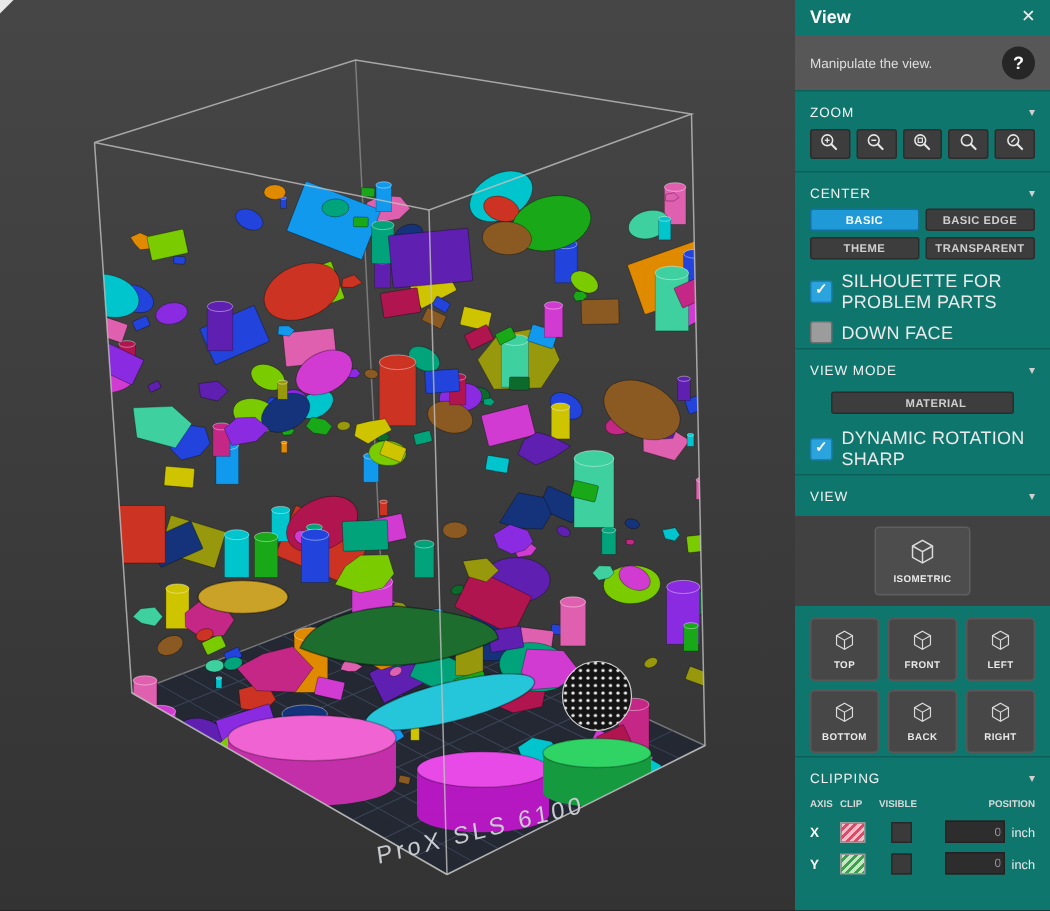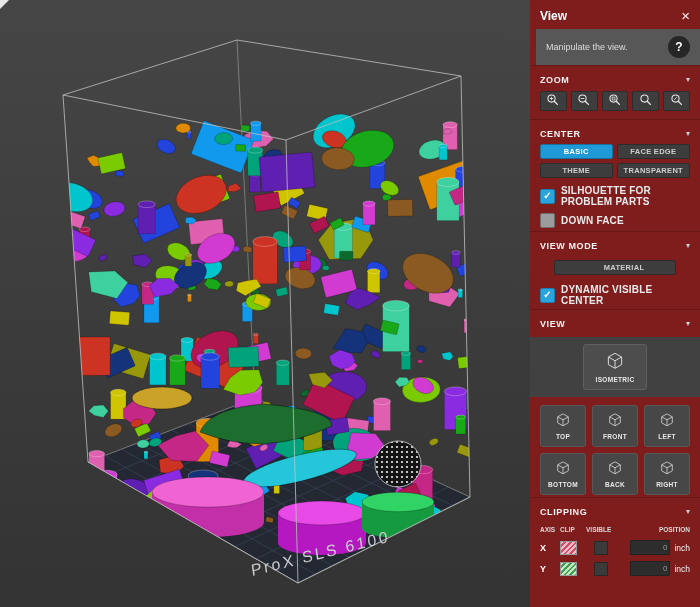--- a/index.html
+++ b/index.html
@@ -4,46 +4,46 @@
 <style>
   html,body{margin:0;padding:0;background:#222;}
   .app{display:flex;width:700px;height:607px;overflow:hidden;font-family:"Liberation Sans",sans-serif;}
 
   
   .viewport{position:relative;width:530px;height:607px;background:linear-gradient(#464646,#333333);flex:none;}
   #scene{position:absolute;left:0;top:0;}
   .corner{position:absolute;top:0;left:0;width:0;height:0;border-top:9px solid #e8e8e8;border-right:9px solid transparent;}
 
   
-  .panel{width:170px;height:607px;background:#7f1d1d;color:#e8e8e8;display:flex;flex-direction:column;overflow:hidden;flex:none;}
+  .panel{width:170px;height:607px;background:#0f766e;color:#e8e8e8;display:flex;flex-direction:column;overflow:hidden;flex:none;justify-content:flex-end;}
   .panel-header{display:flex;justify-content:space-between;align-items:center;padding:8px 10px 6px;}
   .panel-title{font-size:12px;font-weight:bold;color:#fff;}
   .close-x{font-size:15px;color:#ededed;line-height:1;cursor:pointer;}
-  .subtitle-row{background:#575757;padding:5px 10px;display:flex;justify-content:space-between;align-items:center;min-height:26px;margin-left:6px;}
+  .subtitle-row{background:#575757;padding:5px 10px;display:flex;justify-content:space-between;align-items:center;min-height:26px;}
   .subtitle{font-size:9px;color:#dedede;}
   .help-btn{width:22px;height:22px;border-radius:50%;background:#262626;color:#fff;font-weight:bold;font-size:12px;display:flex;align-items:center;justify-content:center;flex:none;cursor:pointer;}
 
   .sec-head{display:flex;justify-content:space-between;align-items:center;padding:9px 10px 5px;border-top:1px solid rgba(0,0,0,.18);}
-  .sec-label{font-size:9px;font-weight:bold;letter-spacing:.6px;color:#f3f3f3;}
+  .sec-label{font-size:9px;font-weight:normal;letter-spacing:.6px;color:#f3f3f3;}
   .chev{font-size:8px;color:#cfcfcf;line-height:1;}
 
   .zoom-row{display:flex;gap:4px;padding:1px 10px 8px;}
   .zoom-btn{width:27px;height:20px;background:#3d3d3d;border:1px solid #2c2c2c;border-radius:2px;display:flex;align-items:center;justify-content:center;padding:0;cursor:pointer;}
 
   .btn{background:#3d3d3d;border:1px solid #2c2c2c;border-radius:2px;color:#cfcfcf;font-size:7.5px;font-weight:bold;letter-spacing:.3px;height:15px;display:flex;align-items:center;justify-content:center;font-family:inherit;cursor:pointer;white-space:nowrap;}
   .btn.active{background:#1f9ad6;border-color:#15709e;color:#fff;}
   .btn-grid2{display:grid;grid-template-columns:1fr 1fr;gap:4px;padding:0 10px;}
   .mt4{margin-top:4px;}
 
   .cb-row{display:flex;align-items:center;gap:6px;padding:3px 10px;}
   .cb{width:13px;height:13px;border-radius:2px;display:flex;align-items:center;justify-content:center;flex:none;cursor:pointer;}
   .cb.checked{background:#2ba3dc;border:1px solid #1c7fb0;}
   .cb.un{background:#9c9c9c;border:1px solid #6f6f6f;}
   .cb-check{font-size:10px;line-height:1;color:#fff;font-weight:bold;}
-  .cb-label{font-size:10px;font-weight:bold;color:#eaeaea;letter-spacing:.2px;}
+  .cb-label{font-size:12px;font-weight:normal;color:#eaeaea;letter-spacing:.2px;}
 
   .material-wrap{padding:4px 24px 2px;}
   .material-wrap .btn{width:100%;padding-left:24px;}
   .ring-wrap{position:relative;}
   .ring-wrap .btn{width:100%;}
   .ring{position:absolute;left:-3px;right:-3px;top:-3px;bottom:-3px;border:2.5px solid #e02318;border-radius:3px;pointer-events:none;}
 
   .iso-strip{background:#414141;margin-top:3px;padding:7px 0;display:flex;justify-content:center;}
   .iso-btn{width:64px;height:46px;background:#4d4d4d;border:1px solid #5f5f5f;border-radius:3px;display:flex;flex-direction:column;align-items:center;justify-content:center;gap:2px;cursor:pointer;}
   .iso-btn svg{width:20px;height:20px;}
@@ -467,21 +467,21 @@
             </svg></span>
         </button>
     </div>
 
     <div class="sec-head">
       <span class="sec-label">CENTER</span>
       <span class="chev">▾</span>
     </div>
     <div class="btn-grid2">
       <button class="btn active">BASIC</button>
-      <button class="btn">FACE EDGE</button>
+      <button class="btn">BASIC EDGE</button>
       <button class="btn">THEME</button>
       <button class="btn">TRANSPARENT</button>
     </div>
     <div class="cb-row mt4">
       <span class="cb checked">
           <span class="cb-check">✓</span>
         </span>
       <span class="cb-label">SILHOUETTE FOR PROBLEM PARTS</span>
     </div>
     <div class="cb-row">
@@ -493,21 +493,21 @@
       <span class="sec-label">VIEW MODE</span>
       <span class="chev">▾</span>
     </div>
     <div class="material-wrap">
       <button class="btn">MATERIAL</button>
     </div>
     <div class="cb-row mt4">
       <span class="cb checked">
           <span class="cb-check">✓</span>
         </span>
-      <span class="cb-label">DYNAMIC VISIBLE CENTER</span>
+      <span class="cb-label">DYNAMIC ROTATION SHARP</span>
     </div>
 
     <div class="sec-head">
       <span class="sec-label">VIEW</span>
       <span class="chev">▾</span>
     </div>
     <div class="iso-strip">
       <button class="iso-btn">
         <span class="cube-icon"><svg viewBox="0 0 22 22" width="17" height="17">
               <path d="M11 2.5 L18.3 6.6 L18.3 14.9 L11 19 L3.7 14.9 L3.7 6.6 Z" fill="none" stroke="#dadada" stroke-width="1.1"></path>

